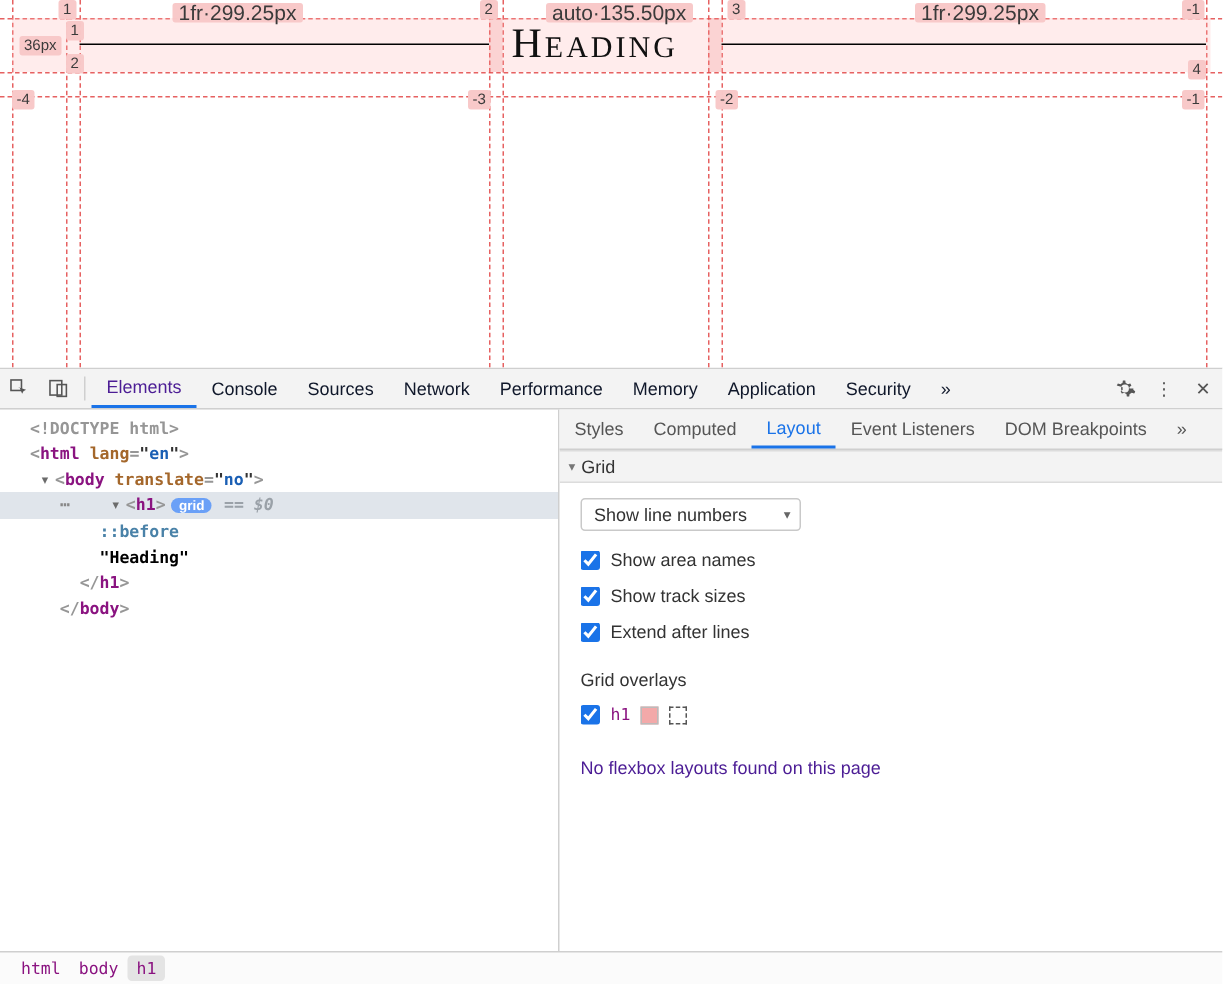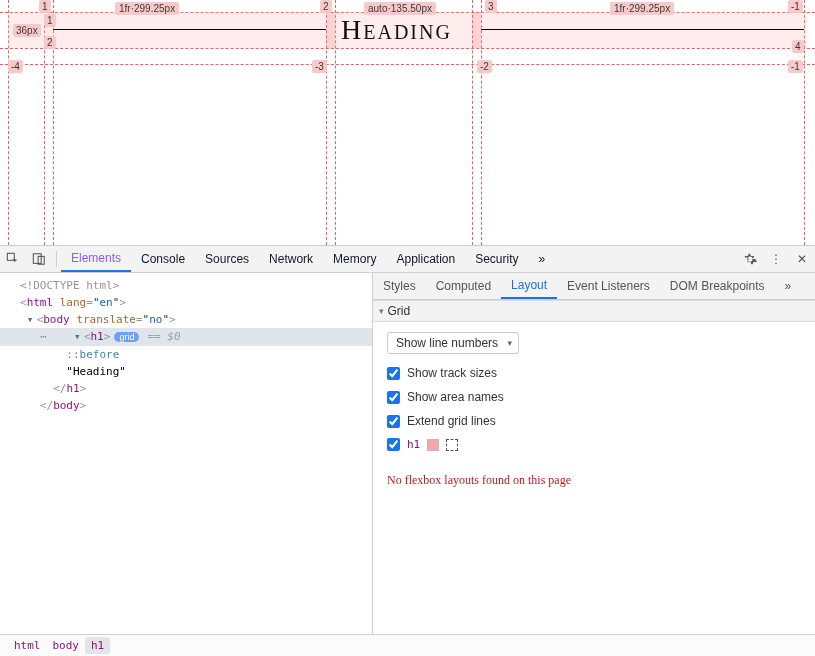--- a/index.html
+++ b/index.html
@@ -9,38 +9,38 @@
 .preview { flex: 0 0 245px; position: relative; background: #fff; overflow: hidden; }
 
 .grid-overlay { position: absolute; inset: 0; }
 .dashed-v { position: absolute; top: 0; bottom: 0; border-left: 1px dashed rgba(220,30,30,0.7); }
 .dashed-h { position: absolute; left: 0; right: 0; border-top: 1px dashed rgba(220,30,30,0.7); }
 .row-highlight { position: absolute; background: rgba(255,180,180,0.25); }
 .col-dark { position: absolute; background: rgba(220,30,30,0.12); }
 .hr-line { position: absolute; border-top: 1.5px solid #000; }
 .heading-text { position: absolute; font-family: 'Times New Roman', serif; font-size: 28px; letter-spacing: 2px; font-variant: small-caps; color: #111; }
 .linenum { position: absolute; background: rgba(248,200,200,0.98); color: #3a3a3a; font-size: 10px; padding: 0 3px; border-radius: 2px; line-height: 13px; font-family: Arial, sans-serif; }
-.tracksize { position: absolute; background: rgba(248,200,200,0.98); color: #3a3a3a; font-size: 10px; padding: 0 4px; border-radius: 2px; line-height: 13px; font-family: Arial, sans-serif; }
+.tracksize { position: absolute; background: rgba(248,200,200,0.98); color: #3a3a3a; font-size: 14px; padding: 0 4px; border-radius: 2px; line-height: 13px; font-family: Arial, sans-serif; }
 .px-badge { position: absolute; background: rgba(248,200,200,0.98); color: #3a3a3a; font-size: 10px; padding: 0 3px; border-radius: 2px; line-height: 13px; font-family: Arial, sans-serif; }
 
 
 .devtools { flex: 1; display: flex; flex-direction: column; border-top: 1px solid #cfcfcf; background: #fff; font-family: -apple-system, BlinkMacSystemFont, 'Segoe UI', Helvetica, sans-serif; }
 
 .dt-topbar { height: 27px; display: flex; align-items: center; border-bottom: 1px solid #cfcfcf; background: #f3f3f3; }
 .dt-topbar .icon-btn { width: 26px; height: 26px; display: flex; align-items: center; justify-content: center; cursor: pointer; color: #555; }
 .dt-tabs { display: flex; align-items: stretch; height: 100%; }
 .dt-tab { padding: 0 10px; display: flex; align-items: center; font-size: 12px; color: #0f172a; cursor: pointer; }
-.dt-tab.active { color: #8b5cf6; border-bottom: 2px solid #1a73e8; }
+.dt-tab.active { color: #4c1d95; border-bottom: 2px solid #1a73e8; }
 .dt-topbar .spacer { flex: 1; }
 
 .dt-body { flex: 1; display: flex; min-height: 0; }
 
 .dom-pane { flex: 0 0 373px; display: flex; flex-direction: column; border-right: 1px solid #cfcfcf; font-family: Menlo, Consolas, monospace; font-size: 11px; }
 .dom-tree { flex: 1; overflow: auto; padding: 4px 0; }
-.dom-line { white-space: pre; padding: 1px 6px; line-height: 15px; }
+.dom-line { white-space: pre; padding: 1px 6px; line-height: 15px; font-weight: bold; }
 .dom-line.selected { background: #e0e5eb; padding-left: 40px; }
 .tag-punct { color: #969696; }
 .tag-name { color: #8a1380; }
 .attr-name { color: #a4672b; }
 .attr-val { color: #1a5fb4; }
 .arrow { color: #6b6b6b; display: inline-block; width: 10px; }
 .grid-badge { background: #6aa0f7; color: #fff; border-radius: 7px; font-size: 9px; padding: 0 5px; margin-left: 4px; font-family: Arial, sans-serif; }
 .dollar0 { color: #9aa1a8; font-style: italic; margin-left: 8px; }
 .ellipsis-gutter { color: #888; display: inline-block; width: 14px; text-align: left; }
 .pseudo { color: #4a82a8; }
@@ -49,29 +49,29 @@
 .side-pane { flex: 1; display: flex; flex-direction: column; min-width: 0; }
 .side-tabs { height: 27px; display: flex; align-items: stretch; border-bottom: 1px solid #cfcfcf; background: #f3f3f3; }
 .side-tab { padding: 0 10px; display: flex; align-items: center; font-size: 12px; color: #555; cursor: pointer; }
 .side-tab.active { color: #1a73e8; border-bottom: 2px solid #1a73e8; }
 .side-content { flex: 1; overflow: auto; font-size: 12px; }
 
 .section-header { background: #f3f3f3; border-top: 1px solid #dcdcdc; border-bottom: 1px solid #dcdcdc; padding: 3px 6px; display: flex; align-items: center; color: #333; font-size: 12px; }
 .section-header::before { content: '▾'; font-size: 9px; margin-right: 4px; color: #777; }
 .section-body { padding: 10px 14px; }
 .subhead { font-size: 12px; color: #333; margin-bottom: 10px; }
-.select-ctl { border: 1px solid #c9c9c9; border-radius: 3px; padding: 3px 20px 3px 8px; font-size: 12px; background: #fff; position: relative; display: inline-flex; align-items: center; margin-bottom: 12px; cursor: pointer; }
+.select-ctl { border: 1px solid #c9c9c9; border-radius: 3px; padding: 3px 35px 3px 8px; font-size: 12px; background: #fff; position: relative; display: inline-flex; align-items: center; margin-bottom: 12px; cursor: pointer; }
 .select-ctl::after { content: '▾'; font-size: 9px; color: #666; position: absolute; right: 6px; }
 .check-row { display: flex; align-items: center; gap: 7px; margin-bottom: 10px; color: #333; font-size: 12px; cursor: pointer; }
 .check-row input[type=checkbox] { width: 13px; height: 13px; accent-color: #1a73e8; cursor: pointer; }
 .overlay-item { display: flex; align-items: center; gap: 7px; margin-top: 6px; }
 .overlay-item .elname { color: #8a1380; font-family: Menlo, Consolas, monospace; font-size: 11px; }
 .swatch { width: 12px; height: 12px; background: #f3a9a9; border: 1px solid #bbb; cursor: pointer; }
 .dashed-sq { width: 12px; height: 12px; border: 1px dashed #555; cursor: pointer; }
-.noflex { padding: 12px 14px; color: #b91c1c; font-family: Liberation Serif, serif; }
+.noflex { padding: 12px 14px; color: #4c1d95; }
 
 .breadcrumbs { height: 22px; border-top: 1px solid #cfcfcf; display: flex; align-items: center; font-family: Menlo, Consolas, monospace; font-size: 11px; background: #fbfbfb; padding: 0 8px; }
 .crumb { color: #8a1380; padding: 2px 6px; cursor: pointer; }
 .crumb.sel { background: #e4e4e4; border-radius: 3px; }
 </style>
 </head>
 <body>
 
 <div class="preview">
   <div class="grid-overlay">
@@ -133,20 +133,21 @@
           <rect x="1.5" y="2" width="9" height="11"></rect>
           <rect x="7" y="5" width="7" height="9"></rect>
         </svg>
     </div>
     <div style="width:1px;height:16px;background:#cfcfcf;margin:0 4px"></div>
     <div class="dt-tabs">
       <div class="dt-tab active">Elements</div>
       <div class="dt-tab">Console</div>
       <div class="dt-tab">Sources</div>
       <div class="dt-tab">Network</div>
+      <div class="dt-tab">Performance</div>
       <div class="dt-tab">Memory</div>
       <div class="dt-tab">Application</div>
       <div class="dt-tab">Security</div>
       <div class="dt-tab">»</div>
     </div>
     <div class="spacer"></div>
     <div class="icon-btn">
       <svg width="14" height="14" viewBox="0 0 16 16" fill="currentColor">
           <path d="M8 5a3 3 0 100 6 3 3 0 000-6zm6.4 3c0 .4 0 .7-.1 1l1.6 1.2-.9 1.6-1.9-.6c-.5.4-1 .7-1.6.9l-.3 2h-1.8l-.3-2a5 5 0 01-1.6-.9l-1.9.6-.9-1.6 1.6-1.2c-.1-.3-.1-.6-.1-1s0-.7.1-1L1.7 5.8l.9-1.6 1.9.6c.5-.4 1-.7 1.6-.9l.3-2h1.8l.3 2c.6.2 1.1.5 1.6.9l1.9-.6.9 1.6-1.6 1.2c.1.3.1.6.1 1z"></path>
         </svg>
@@ -179,30 +180,31 @@
         <div class="side-tab">»</div>
       </div>
       <div class="side-content">
         <div class="section-header">Grid</div>
         <div class="section-body">
           <div class="select-ctl">
               <span>Show line numbers</span>
             </div>
           <label class="check-row">
               <input type="checkbox" checked="" style="">
+              <span>Show area names</span>
+            </label>
+          <label class="check-row">
+              <input type="checkbox" checked="" style="">
               <span>Show track sizes</span>
             </label>
           <label class="check-row">
               <input type="checkbox" checked="" style="">
-              <span>Show area names</span>
+              <span>Extend after lines</span>
             </label>
-          <label class="check-row">
-              <input type="checkbox" checked="" style="">
-              <span>Extend grid lines</span>
-            </label>
+          <div class="subhead" style="margin-top:18px">Grid overlays</div>
           <div class="overlay-item">
             <input type="checkbox" checked="" style="accent-color: rgb(26, 115, 232);">
             <span class="elname">h1</span>
             <span class="swatch"></span>
             <span class="dashed-sq"></span>
           </div>
         </div>
         <div class="noflex">No flexbox layouts found on this page</div>
       </div>
     </div>

